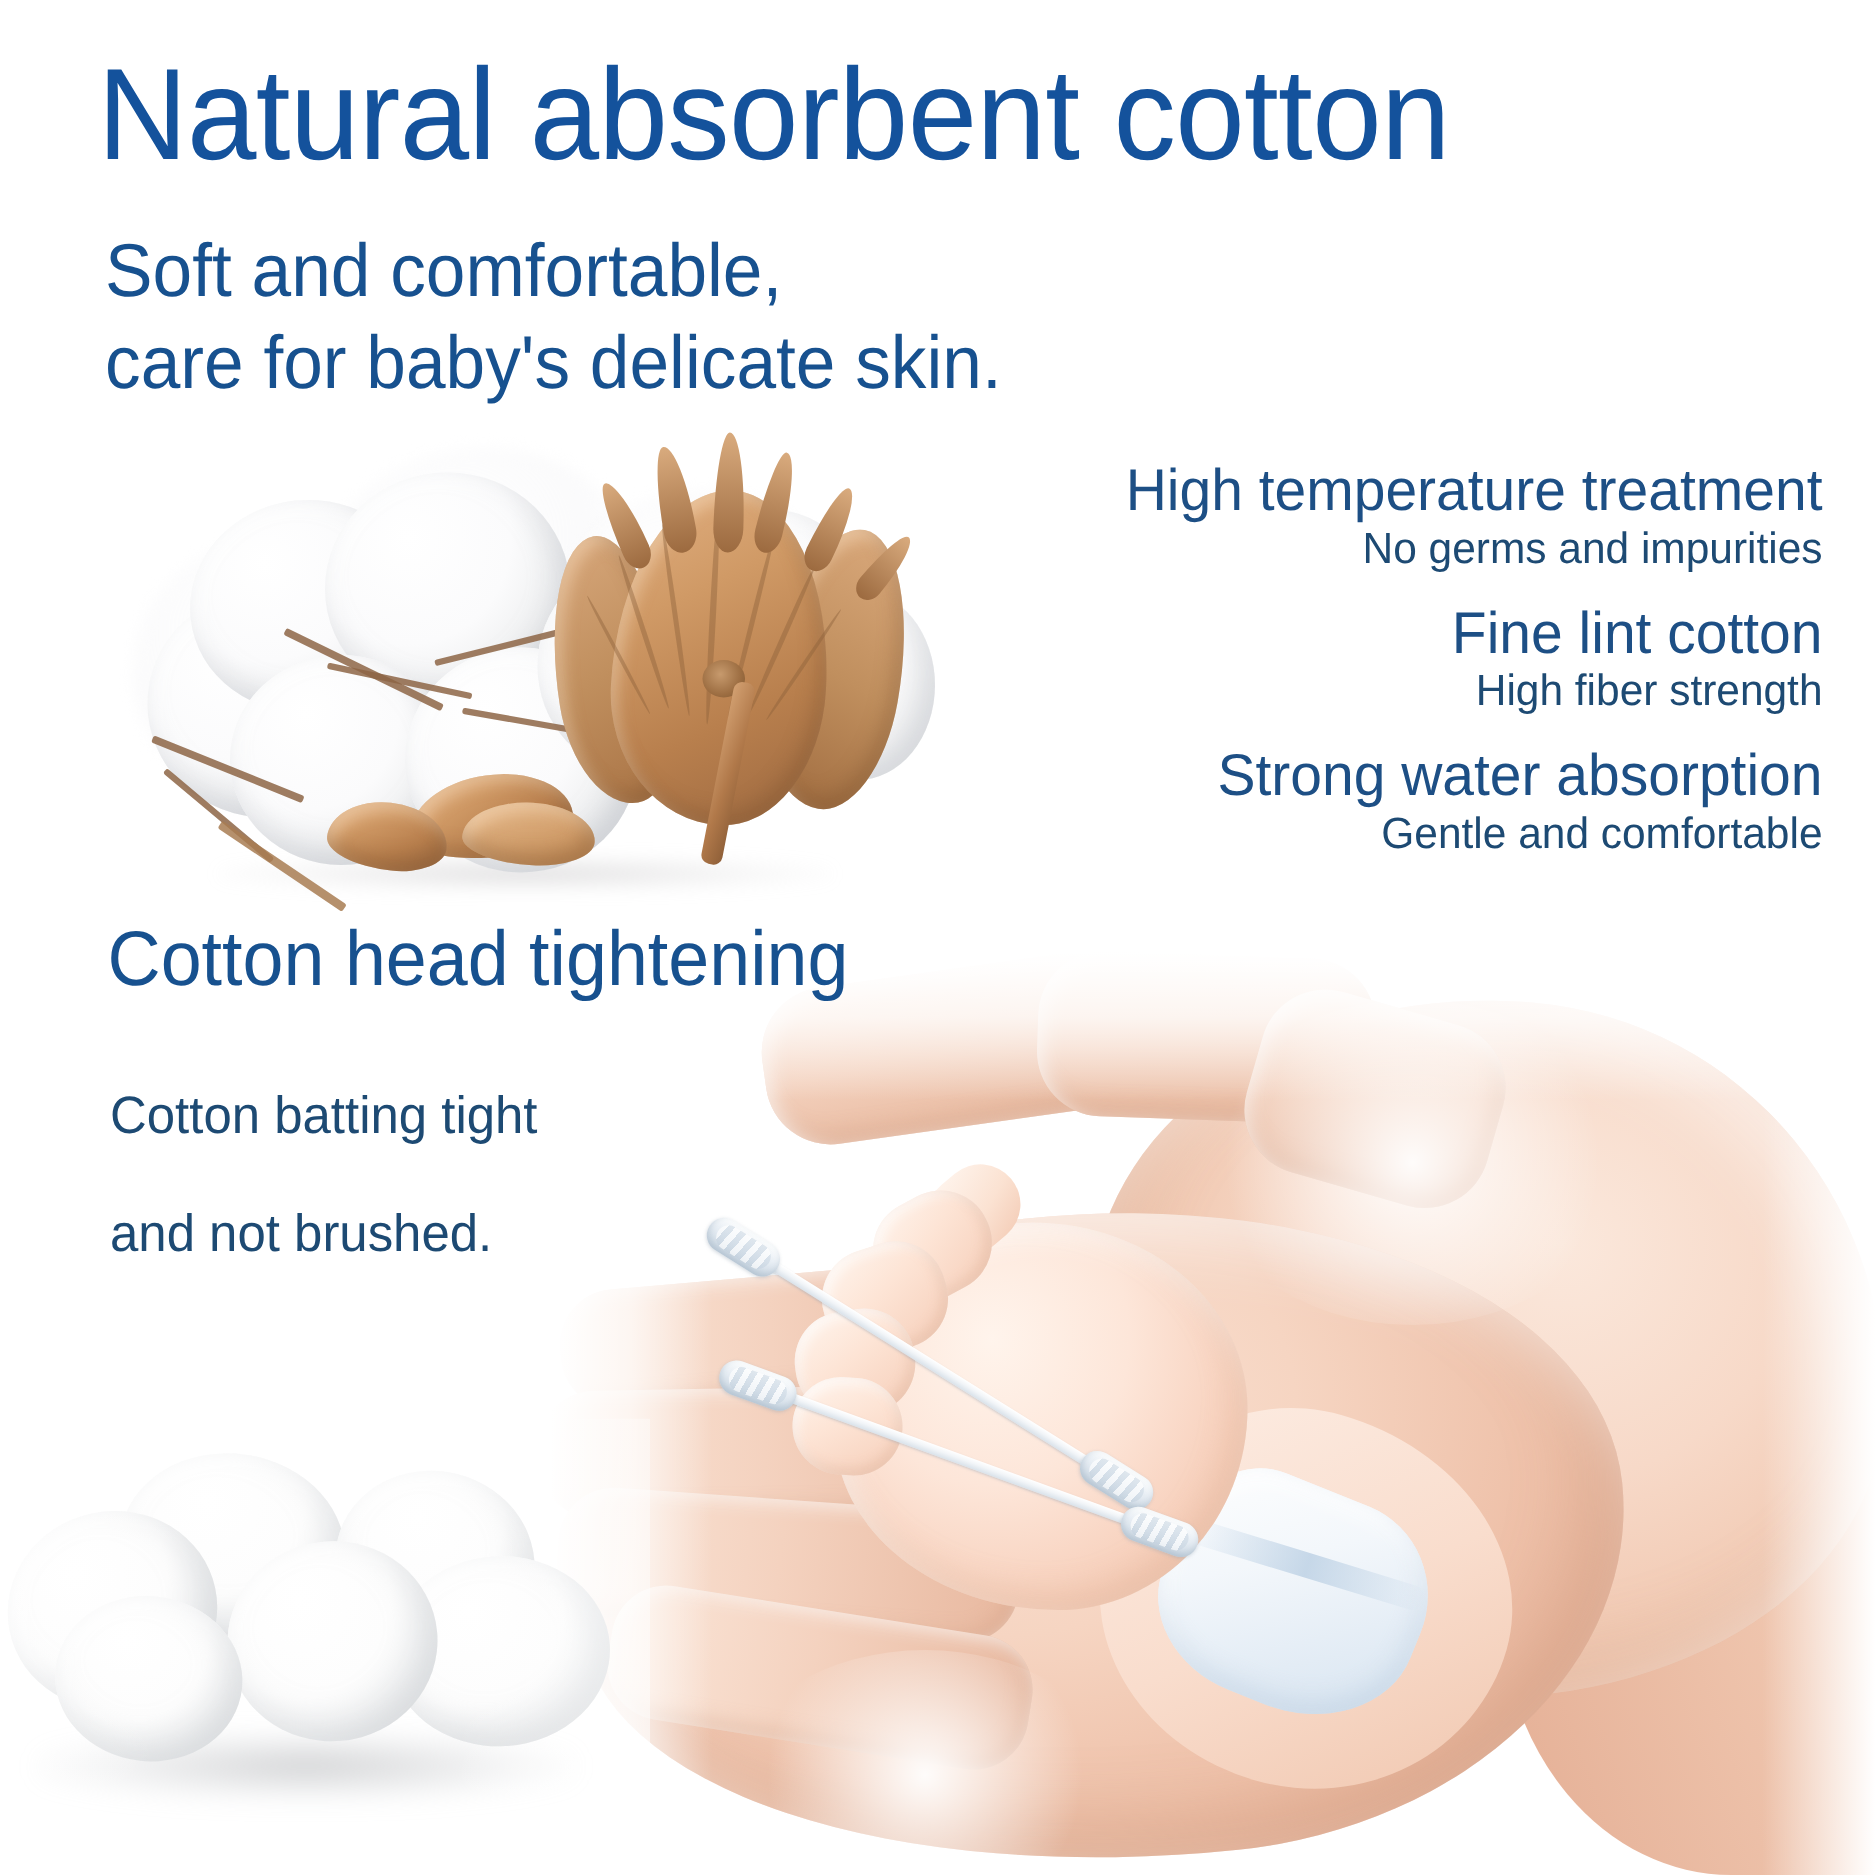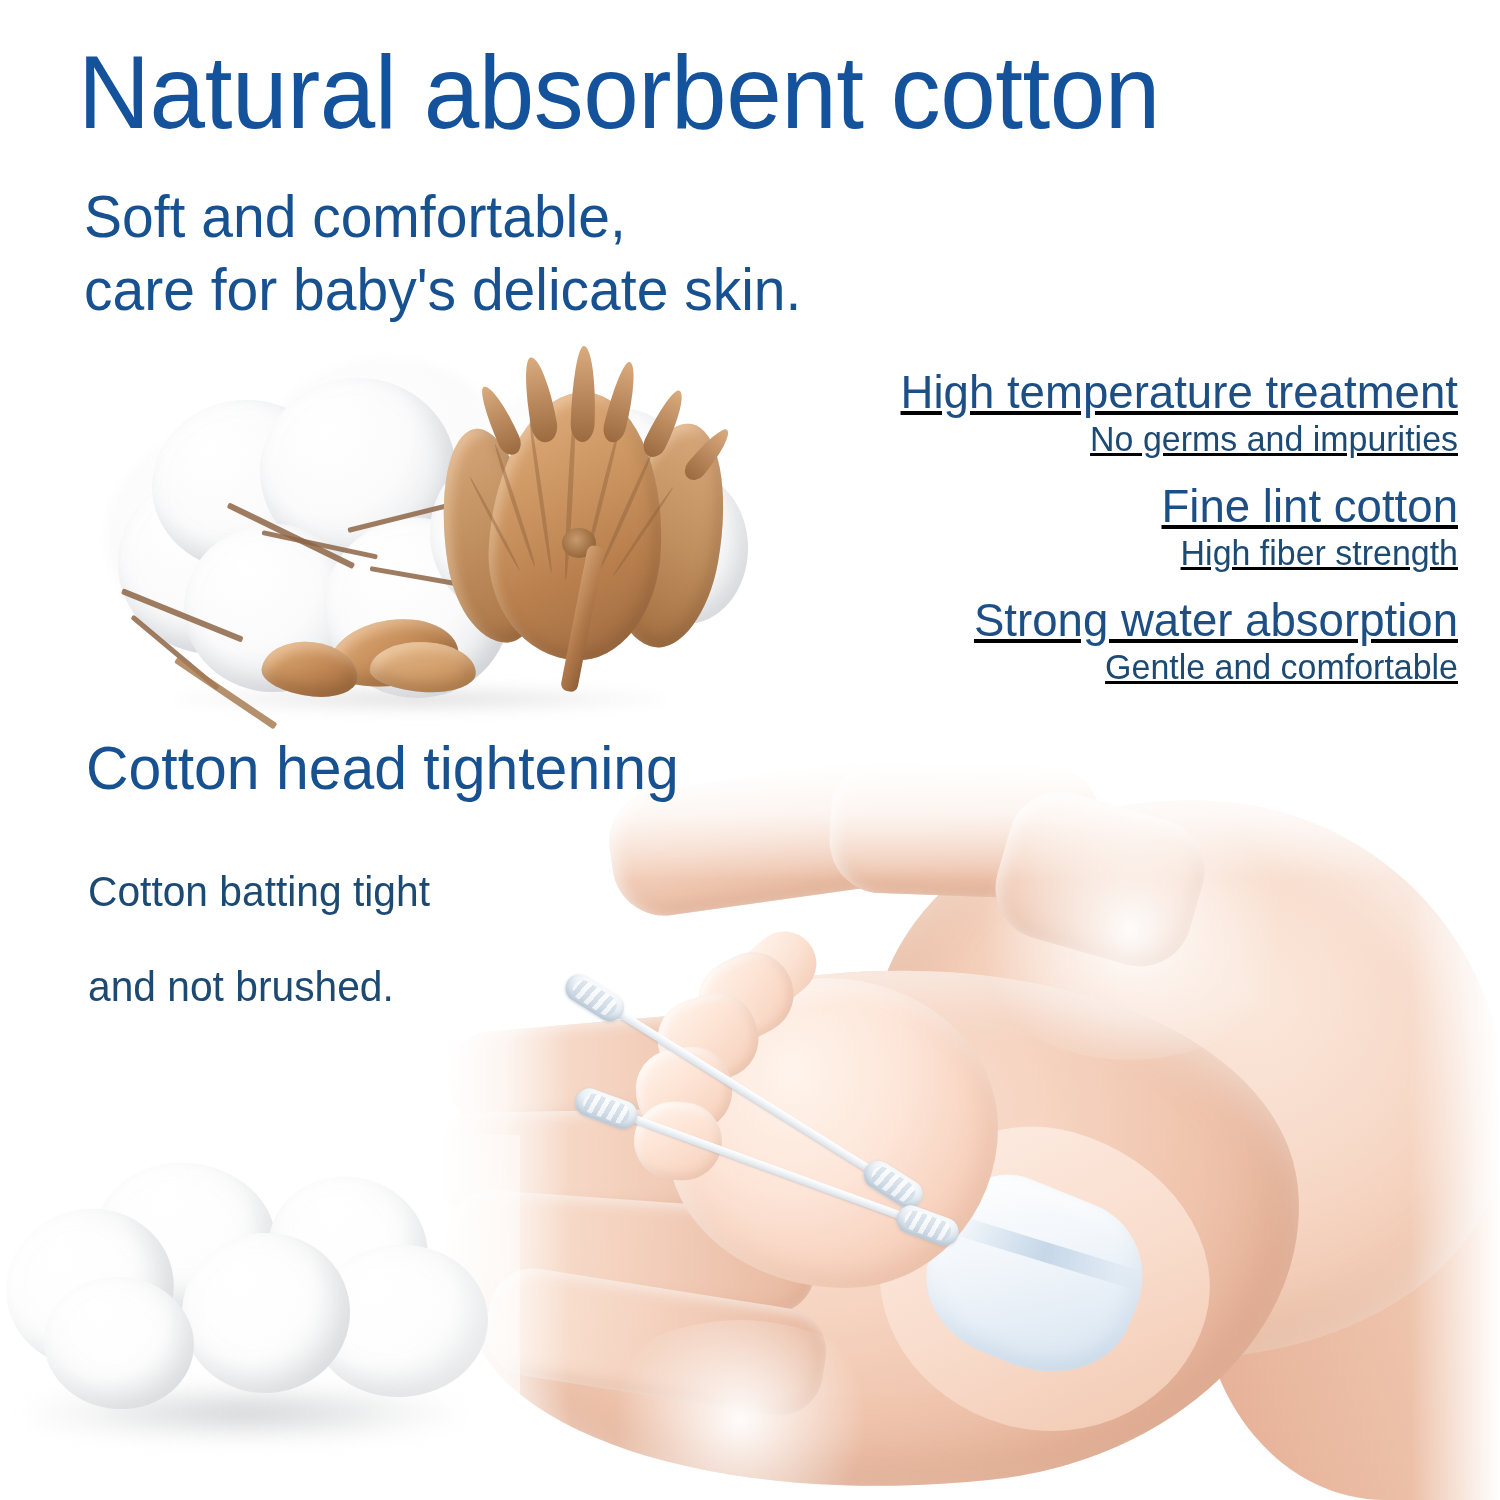--- a/index.html
+++ b/index.html
@@ -23,21 +23,21 @@
   .subtitle {
     position:absolute; left:84px; top:180px;
     font-size:60px; line-height:1.22;
     color:#17518f; white-space:nowrap;
     transform:scaleX(0.95); transform-origin:left top;
   }
   .subtitle div { }
 
   .features {
     position:absolute; right:42px; top:368px;
-    width:760px; text-align:right;text-decoration:underline;
+    width:760px; text-align:right;
   }
   .feat-head {
     font-size:47px; line-height:1.0;
     color:#1d4f85; white-space:nowrap;
     margin-bottom:6px;
     transform:scaleX(0.97); transform-origin:right top;
   }
   .feat-sub {
     font-size:35px; line-height:1.0;
     color:#1d4a73; white-space:nowrap;

